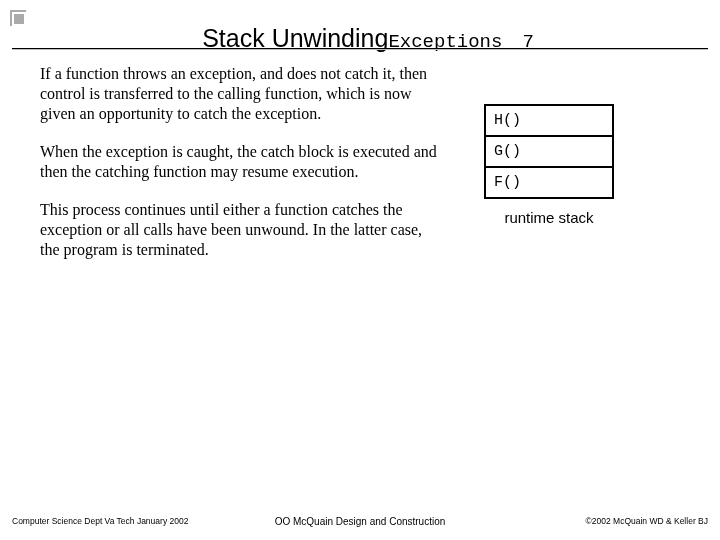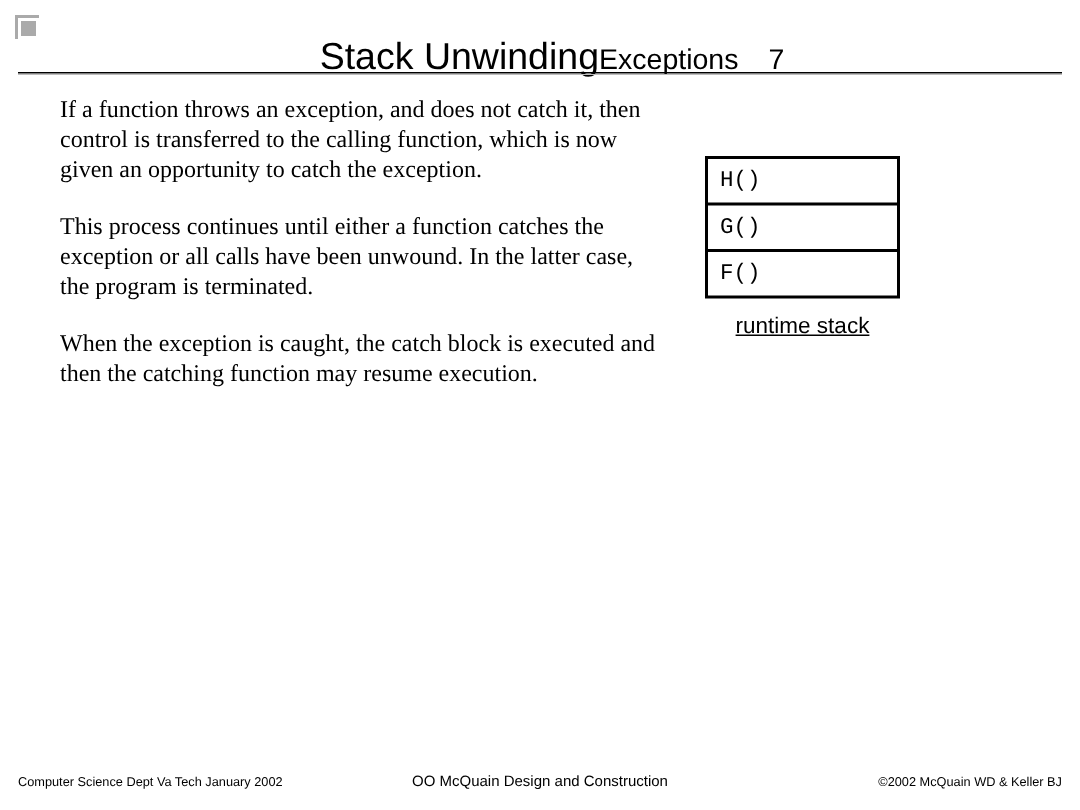--- a/index.html
+++ b/index.html
@@ -39,40 +39,41 @@
   }
   .title {
     font-size: 25px;
     font-weight: 400;
     color: #000;
   }
   .topic-group {
     display: flex;
     align-items: baseline;
     gap: 20px;
+    font-family: Liberation Mono, monospace;
   }
   .topic { font-size: 19px; color: #000; }
   .pagenum { font-size: 19px; color: #000; }
   .hr {
     position: absolute;
     top: 48px;
     left: 12px;
     right: 12px;
     height: 0;
     border-top: 1px solid #000;
     box-shadow: 0 1px 0 #bdbdbd;
   }
   .body {
     position: absolute;
     top: 64px;
     left: 40px;
     right: 30px;
     bottom: 44px;
     display: flex;
-    gap: 30px;
+    gap: 44px;
   }
   .textcol {
     flex: 0 0 400px;
     font-family: "Times New Roman", Times, serif;
     font-size: 16px;
     line-height: 1.25;
     color: #000;
   }
   .textcol p { margin-bottom: 18px; }
   .stackcol {
@@ -95,21 +96,20 @@
     white-space: pre;
   }
   .frame:last-child { border-bottom: none; }
   .caption {
     margin-top: 10px;
     font-size: 15px;
     font-family: Arial, Helvetica, sans-serif;
     color: #000;
     text-align: center;
     width: 130px;
-    text-decoration: underline;
   }
   .footer {
     position: absolute;
     bottom: 14px;
     left: 12px;
     right: 12px;
     display: flex;
     justify-content: space-between;
     align-items: baseline;
     font-size: 8.5px;
@@ -135,22 +135,22 @@
       <div class="topic">Exceptions</div>
       <div class="pagenum">7</div>
     </div>
   </div>
 
   <div class="hr"></div>
 
   <div class="body">
     <div class="textcol">
       <p>If a function throws an exception, and does not catch it, then control is transferred to the calling function, which is now given an opportunity to catch the exception.</p>
+      <p>When the exception is caught, the catch block is executed and then the catching function may resume execution.</p>
       <p>This process continues until either a function catches the exception or all calls have been unwound.  In the latter case, the program is terminated.</p>
-      <p>When the exception is caught, the catch block is executed and then the catching function may resume execution.</p>
     </div>
     <div class="stackcol">
       <div class="stack">
         <div class="frame">H()</div>
         <div class="frame">G()</div>
         <div class="frame">F()</div>
       </div>
       <div class="caption">runtime stack</div>
     </div>
   </div>

